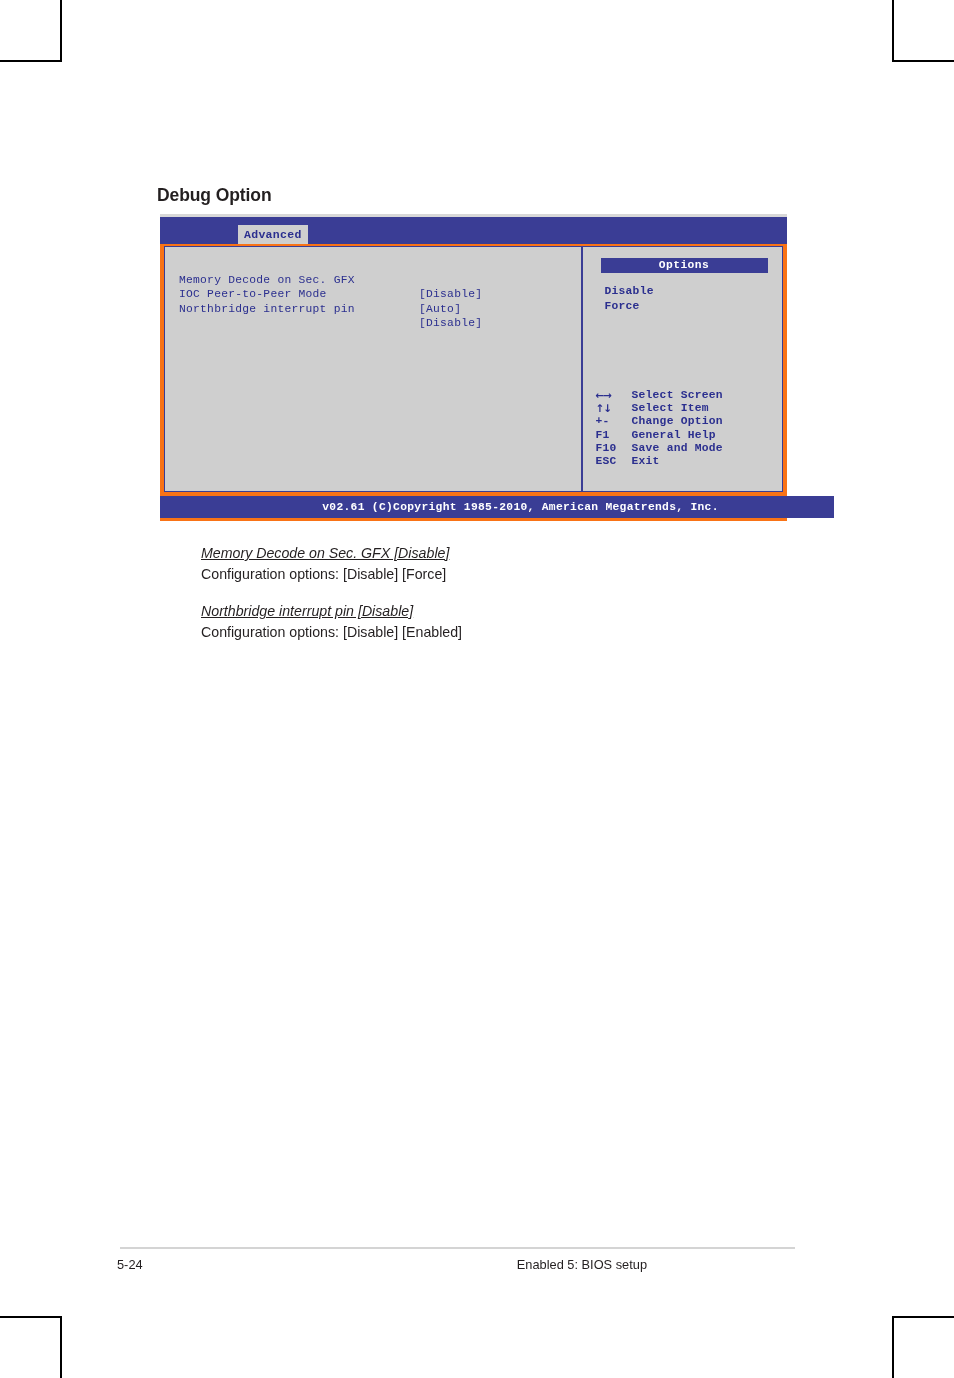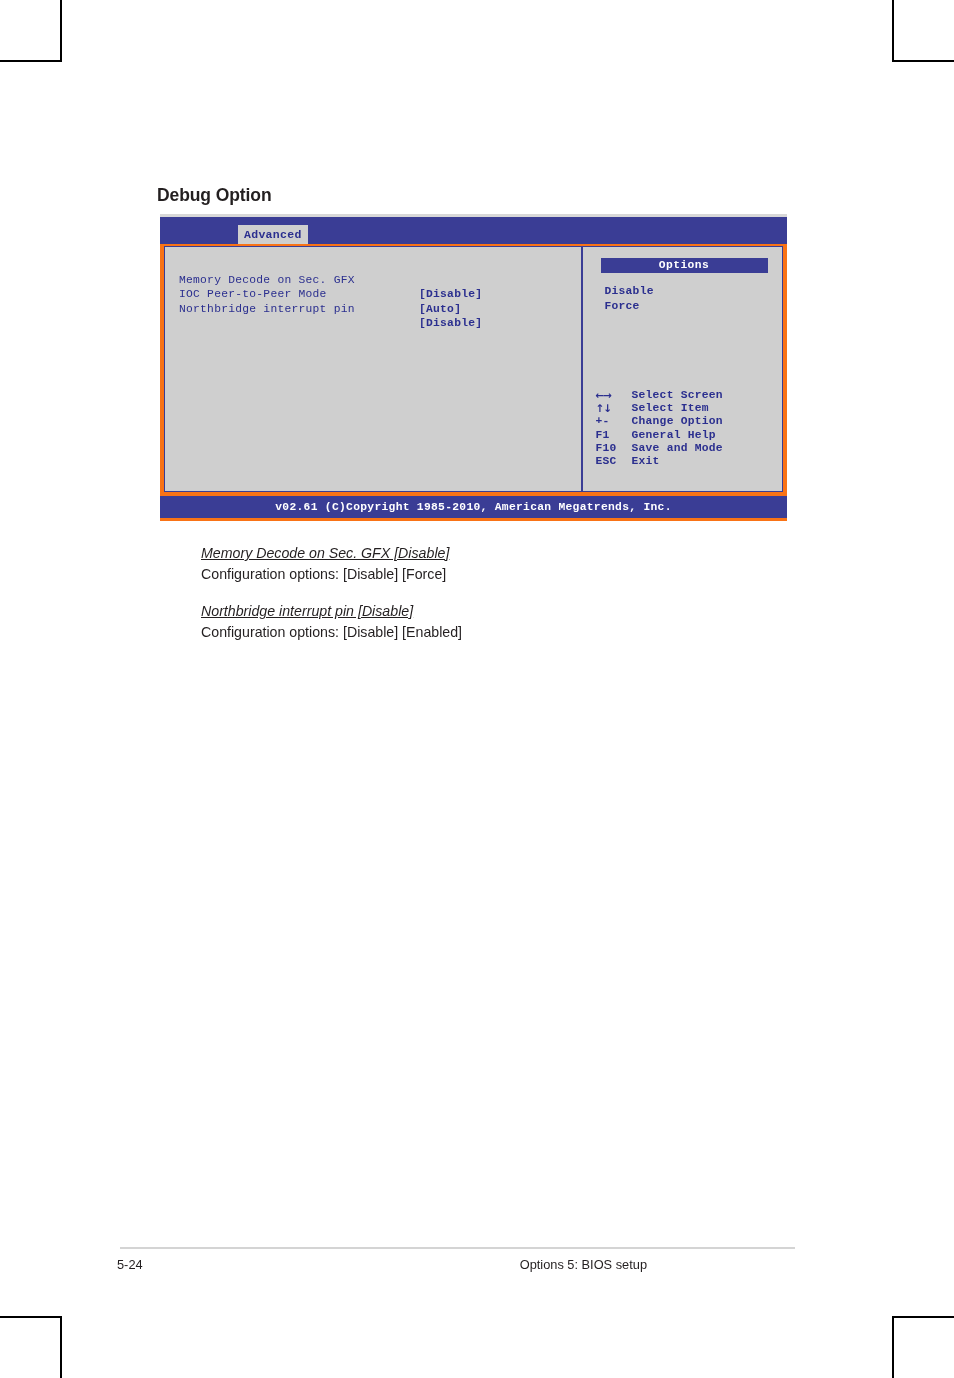--- a/index.html
+++ b/index.html
@@ -128,21 +128,21 @@
     font-size: 11.3px;
     font-weight: normal;
     color: #2b2f8f;
     letter-spacing: 0.25px;
     white-space: pre;
   }
   .item-value {
     position: absolute;
     left: 240px;
     font-size: 11.3px;
-    font-weight: bold;
+    font-weight: normal;
     color: #2b2f8f;
     letter-spacing: 0.25px;
     white-space: pre;
   }
 
   .bios-right {
     position: absolute;
     left: 417.5px;
     top: 0;
     width: 198px;
@@ -221,20 +221,21 @@
     width: 627px;
     height: 22px;
     background: #3a3d95;
     color: #ffffff;
     font-size: 11.3px;
     font-weight: bold;
     line-height: 22px;
     text-align: center;
     letter-spacing: 0.3px;
     white-space: pre;
+    padding-left: 47px;
   }
 
   
   .descriptions {
     position: absolute;
     left: 201px;
     top: 543px;
     width: 560px;
   }
   .desc-block { margin-bottom: 16px; }
@@ -378,15 +379,15 @@
 
     <div class="desc-block">
       <div class="desc-title">Northbridge interrupt pin [Disable]</div>
       <div class="desc-body">Configuration options: [Disable] [Enabled]</div>
     </div>
 
   </div>
 
   <div class="footer-rule"></div>
   <div class="footer-left">5-24</div>
-  <div class="footer-right">Options 5: BIOS setup</div>
+  <div class="footer-right">Enabled 5: BIOS setup</div>
 
 </div>
 
 </body></html>

